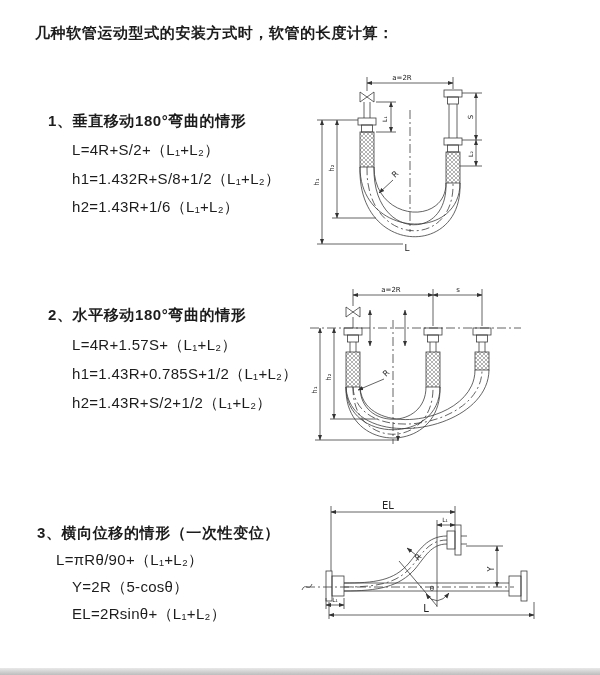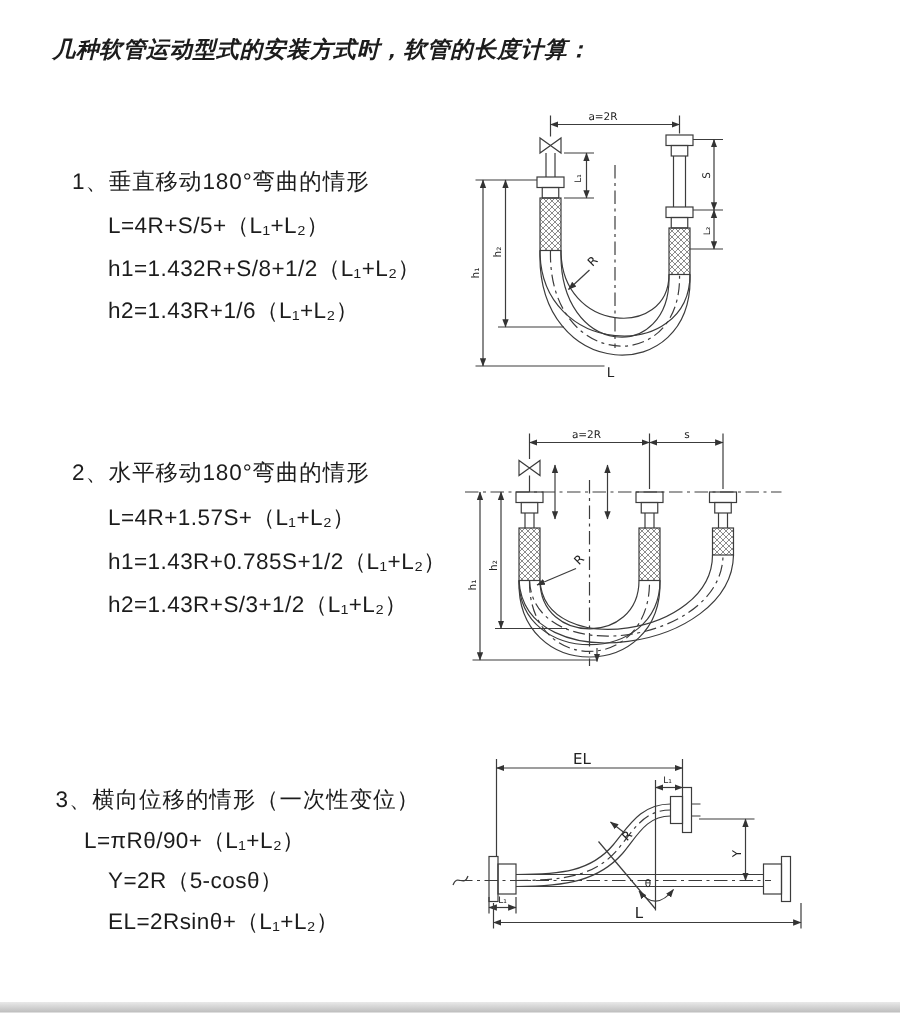--- a/index.html
+++ b/index.html
@@ -1,42 +1,42 @@
 <!DOCTYPE html>
 <html><head>
 <meta charset="utf-8">
 <style>
   html,body{margin:0;padding:0;}
   body{
     position:relative;width:600px;height:675px;background:#ffffff;
     font-family:"Liberation Sans",sans-serif;color:#1c1c1c;overflow:hidden;
   }
   .abs{position:absolute;white-space:nowrap;}
-  .title{font-size:15px;font-weight:600;letter-spacing:.6px;font-style:italic;}
-  .sec-h{font-size:15px;font-weight:400;letter-spacing:.6px;}
+  .title{font-size:15px;font-weight:600;letter-spacing:.6px;}
+  .sec-h{font-size:15px;font-weight:700;letter-spacing:.6px;}
   .formula{font-size:15px;font-weight:500;letter-spacing:.3px;}
   svg{position:absolute;}
   svg text{font-family:"DejaVu Sans",sans-serif;fill:#222;stroke:none;}
   .scan-edge{left:0;top:668px;width:600px;height:7px;
     background:linear-gradient(#e9e9e9,#bdbdbd);}
 </style>
 </head>
 <body>
 
 <div class="abs title" style="left:35px;top:24px">几种软管运动型式的安装方式时，软管的长度计算：</div>
 
 <div class="abs sec-h" style="left:48px;top:112px">1、垂直移动180°弯曲的情形</div>
-<div class="abs formula" style="left:72px;top:141px">L=4R+S/5+（L₁+L₂）</div>
+<div class="abs formula" style="left:72px;top:141px">L=4R+S/2+（L₁+L₂）</div>
 <div class="abs formula" style="left:72px;top:170px">h1=1.432R+S/8+1/2（L₁+L₂）</div>
 <div class="abs formula" style="left:72px;top:198px">h2=1.43R+1/6（L₁+L₂）</div>
 
 <div class="abs sec-h" style="left:48px;top:306px">2、水平移动180°弯曲的情形</div>
 <div class="abs formula" style="left:72px;top:336px">L=4R+1.57S+（L₁+L₂）</div>
 <div class="abs formula" style="left:72px;top:365px">h1=1.43R+0.785S+1/2（L₁+L₂）</div>
-<div class="abs formula" style="left:72px;top:394px">h2=1.43R+S/3+1/2（L₁+L₂）</div>
+<div class="abs formula" style="left:72px;top:394px">h2=1.43R+S/2+1/2（L₁+L₂）</div>
 
 <div class="abs sec-h" style="left:37px;top:524px">3、横向位移的情形（一次性变位）</div>
 <div class="abs formula" style="left:56px;top:551px">L=πRθ/90+（L₁+L₂）</div>
 <div class="abs formula" style="left:72px;top:578px">Y=2R（5-cosθ）</div>
 <div class="abs formula" style="left:72px;top:605px">EL=2Rsinθ+（L₁+L₂）</div>
 
 <svg style="left:310px;top:68px" width="290" height="195" viewBox="0 0 290 195">
   <defs>
     <marker id="ar1" viewBox="0 0 8 8" refX="7.5" refY="4" markerWidth="7" markerHeight="7" orient="auto-start-reverse">
       <path d="M0,1 L8,4 L0,7 Z" fill="#333"></path>

